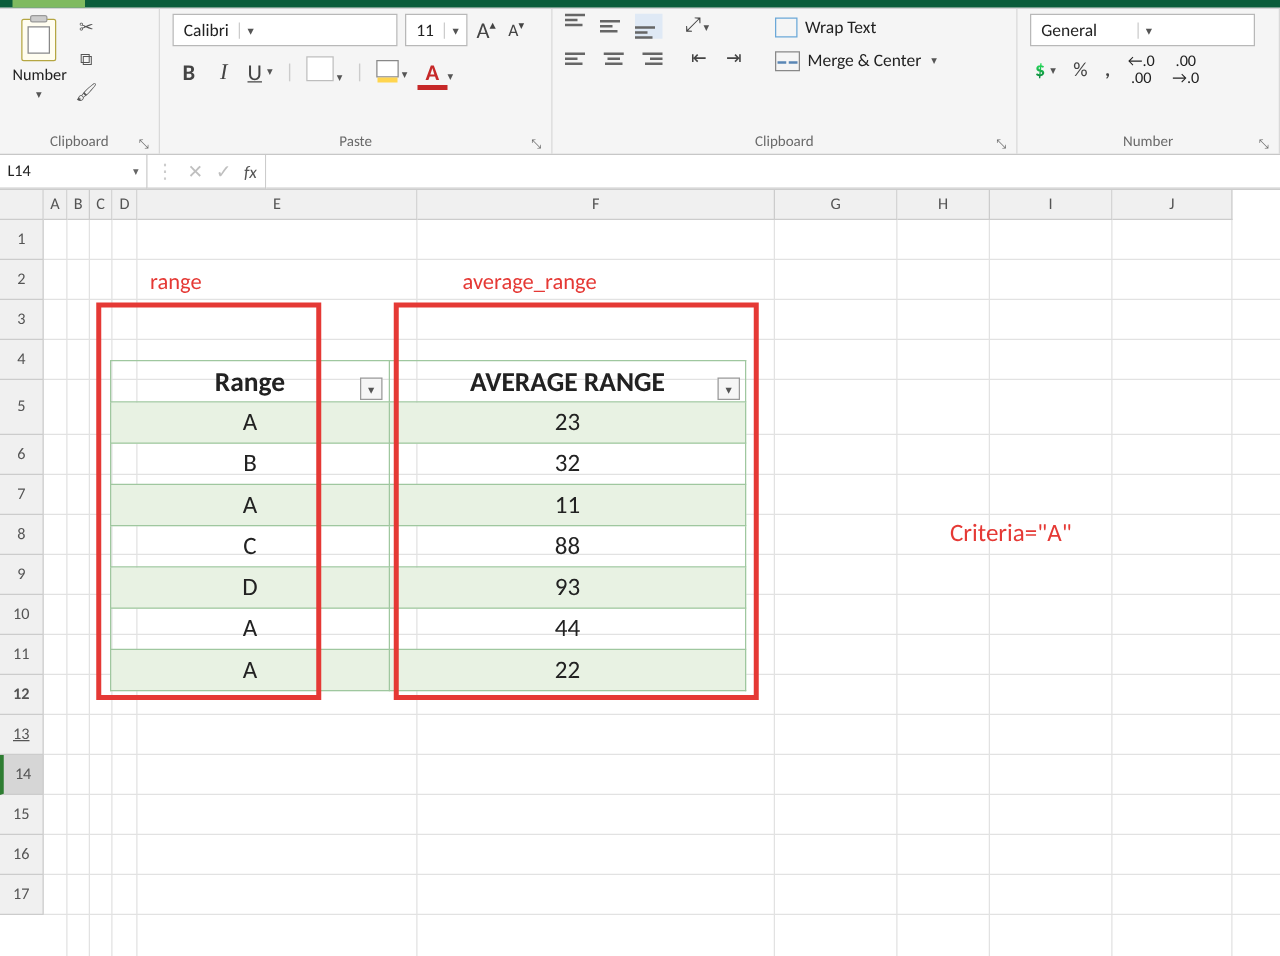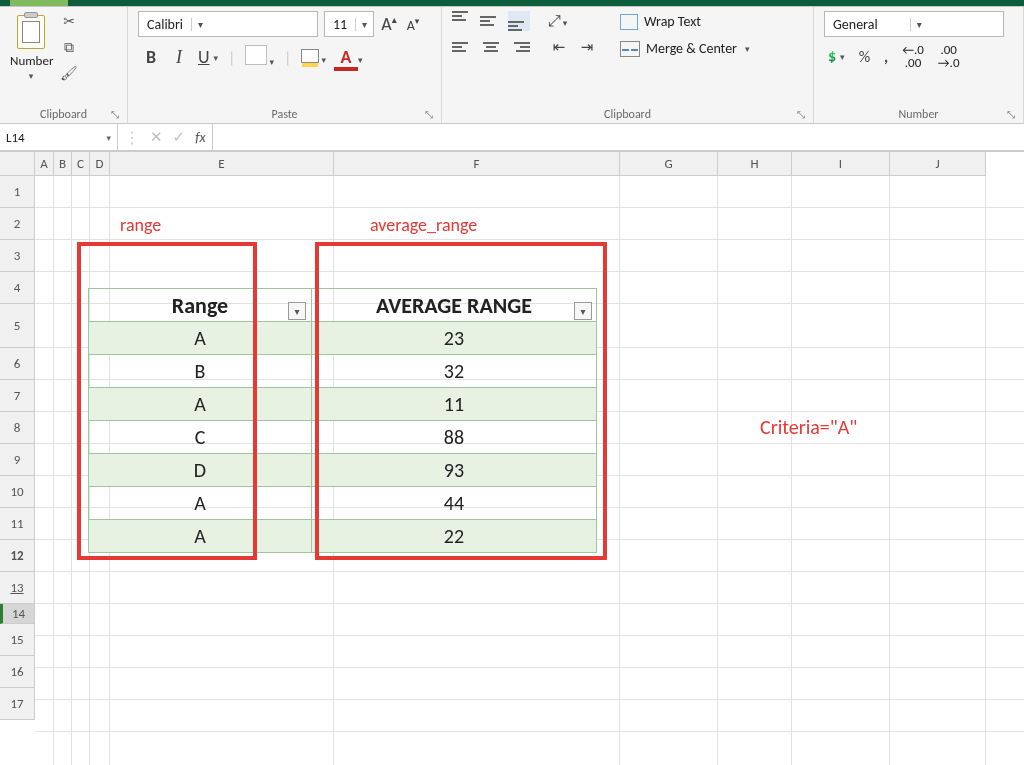--- a/index.html
+++ b/index.html
@@ -293,21 +293,21 @@
       <div class="rh" style="height: 32px;">4</div>
       <div class="rh" style="height: 44px;">5</div>
       <div class="rh" style="height: 32px;">6</div>
       <div class="rh" style="height: 32px;">7</div>
       <div class="rh" style="height: 32px;">8</div>
       <div class="rh" style="height: 32px;">9</div>
       <div class="rh" style="height: 32px;">10</div>
       <div class="rh" style="height: 32px;">11</div>
       <div class="rh" style="height: 32px; font-weight: bold;">12</div>
       <div class="rh" style="height: 32px; text-decoration: underline;">13</div>
-      <div class="rh sel" style="height: 20px;">14</div>
+      <div class="rh sel" style="height: 32px;">14</div>
       <div class="rh" style="height: 32px;">15</div>
       <div class="rh" style="height: 32px;">16</div>
       <div class="rh" style="height: 32px;">17</div>
     </div>
   <div class="cells" id="cells">
       <div style="position: absolute; left: 0px; right: 0px; height: 1px; background: rgb(226, 226, 226); top: 31px;"></div>
       <div style="position: absolute; left: 0px; right: 0px; height: 1px; background: rgb(226, 226, 226); top: 63px;"></div>
       <div style="position: absolute; left: 0px; right: 0px; height: 1px; background: rgb(226, 226, 226); top: 95px;"></div>
       <div style="position: absolute; left: 0px; right: 0px; height: 1px; background: rgb(226, 226, 226); top: 127px;"></div>
       <div style="position: absolute; left: 0px; right: 0px; height: 1px; background: rgb(226, 226, 226); top: 171px;"></div>

